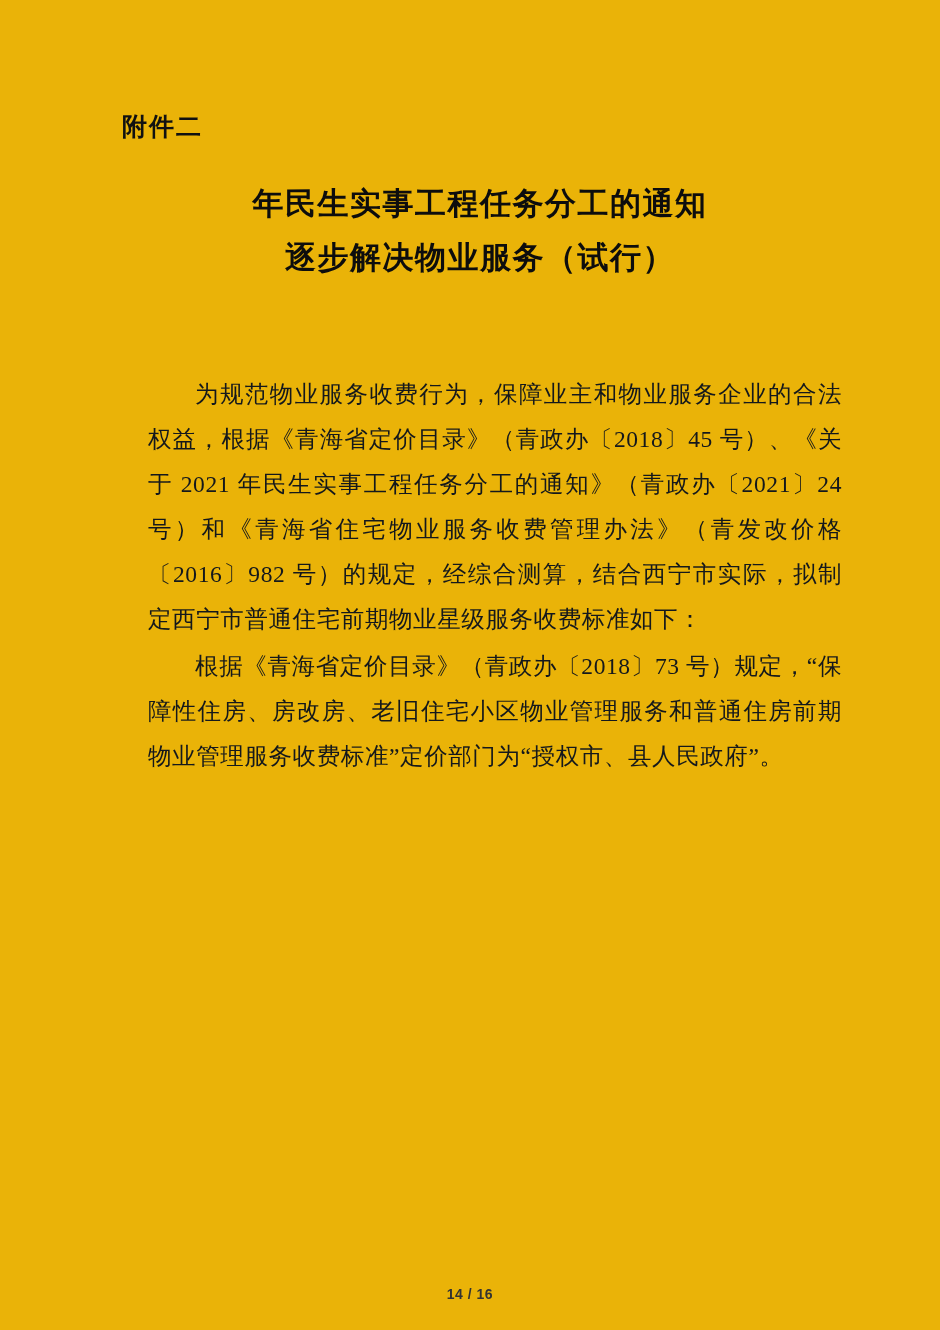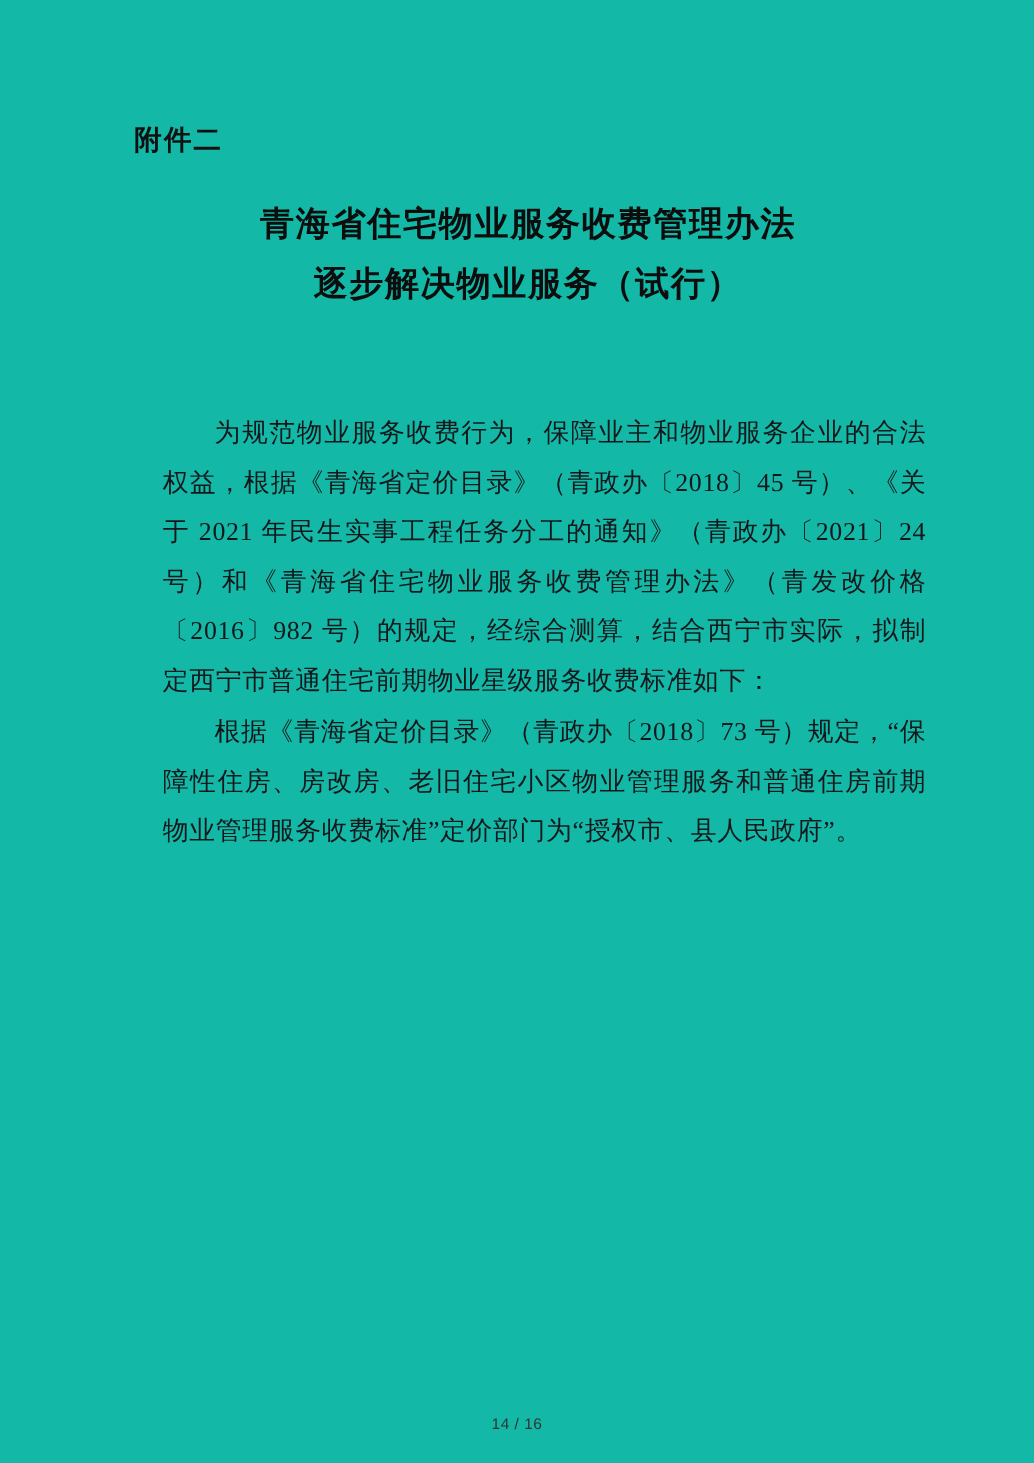--- a/index.html
+++ b/index.html
@@ -11,21 +11,21 @@
     width: 940px;
     height: 1330px;
     font-family: "Liberation Serif", "DejaVu Serif", serif;
     color: #1a1a1a;
     position: relative;
     overflow: hidden;
   }
   .page {
     position: absolute;
     inset: 0;
-    background: #14b8a6;
+    background: #eab308;
   }
   .page-inner {
     position: absolute;
     left: 118px;
     right: 98px;
     top: 110px;
     bottom: 90px;
   }
   .attachment-label {
     font-size: 25px;
@@ -67,36 +67,36 @@
     font-weight: 700;
     letter-spacing: 1.5px;
   }
   .page-number {
     position: absolute;
     left: 0;
     right: 0;
     bottom: 28px;
     text-align: center;
     font-size: 14px;
-    font-weight: 400;
+    font-weight: 700;
     color: #333;
     font-family: "Liberation Sans", sans-serif;
     letter-spacing: 0.5px;
   }
 </style>
 </head>
 <body>
 
 <div class="page">
   <div class="page-inner">
 
     <div class="attachment-label">附件二</div>
 
     <div class="doc-title">
-      <span class="title-line">青海省住宅物业服务收费管理办法</span>
+      <span class="title-line">年民生实事工程任务分工的通知</span>
       <span class="title-line">逐步解决物业服务（试行）</span>
     </div>
 
     <div class="body-block">
       <p class="para">为规范物业服务收费行为，保障业主和物业服务企业的合法权益，根据《青海省定价目录》（青政办〔2018〕45 号）、《关于 2021 年民生实事工程任务分工的通知》（青政办〔2021〕24 号）和《青海省住宅物业服务收费管理办法》（青发改价格〔2016〕982 号）的规定，经综合测算，结合西宁市实际，拟制定西宁市普通住宅前期物业星级服务收费标准如下：</p>
       <p class="para">根据《青海省定价目录》（青政办〔2018〕73 号）规定，“保障性住房、房改房、老旧住宅小区物业管理服务和普通住房前期物业管理服务收费标准”定价部门为“授权市、县人民政府”。</p>
     </div>
 
   </div>
 

